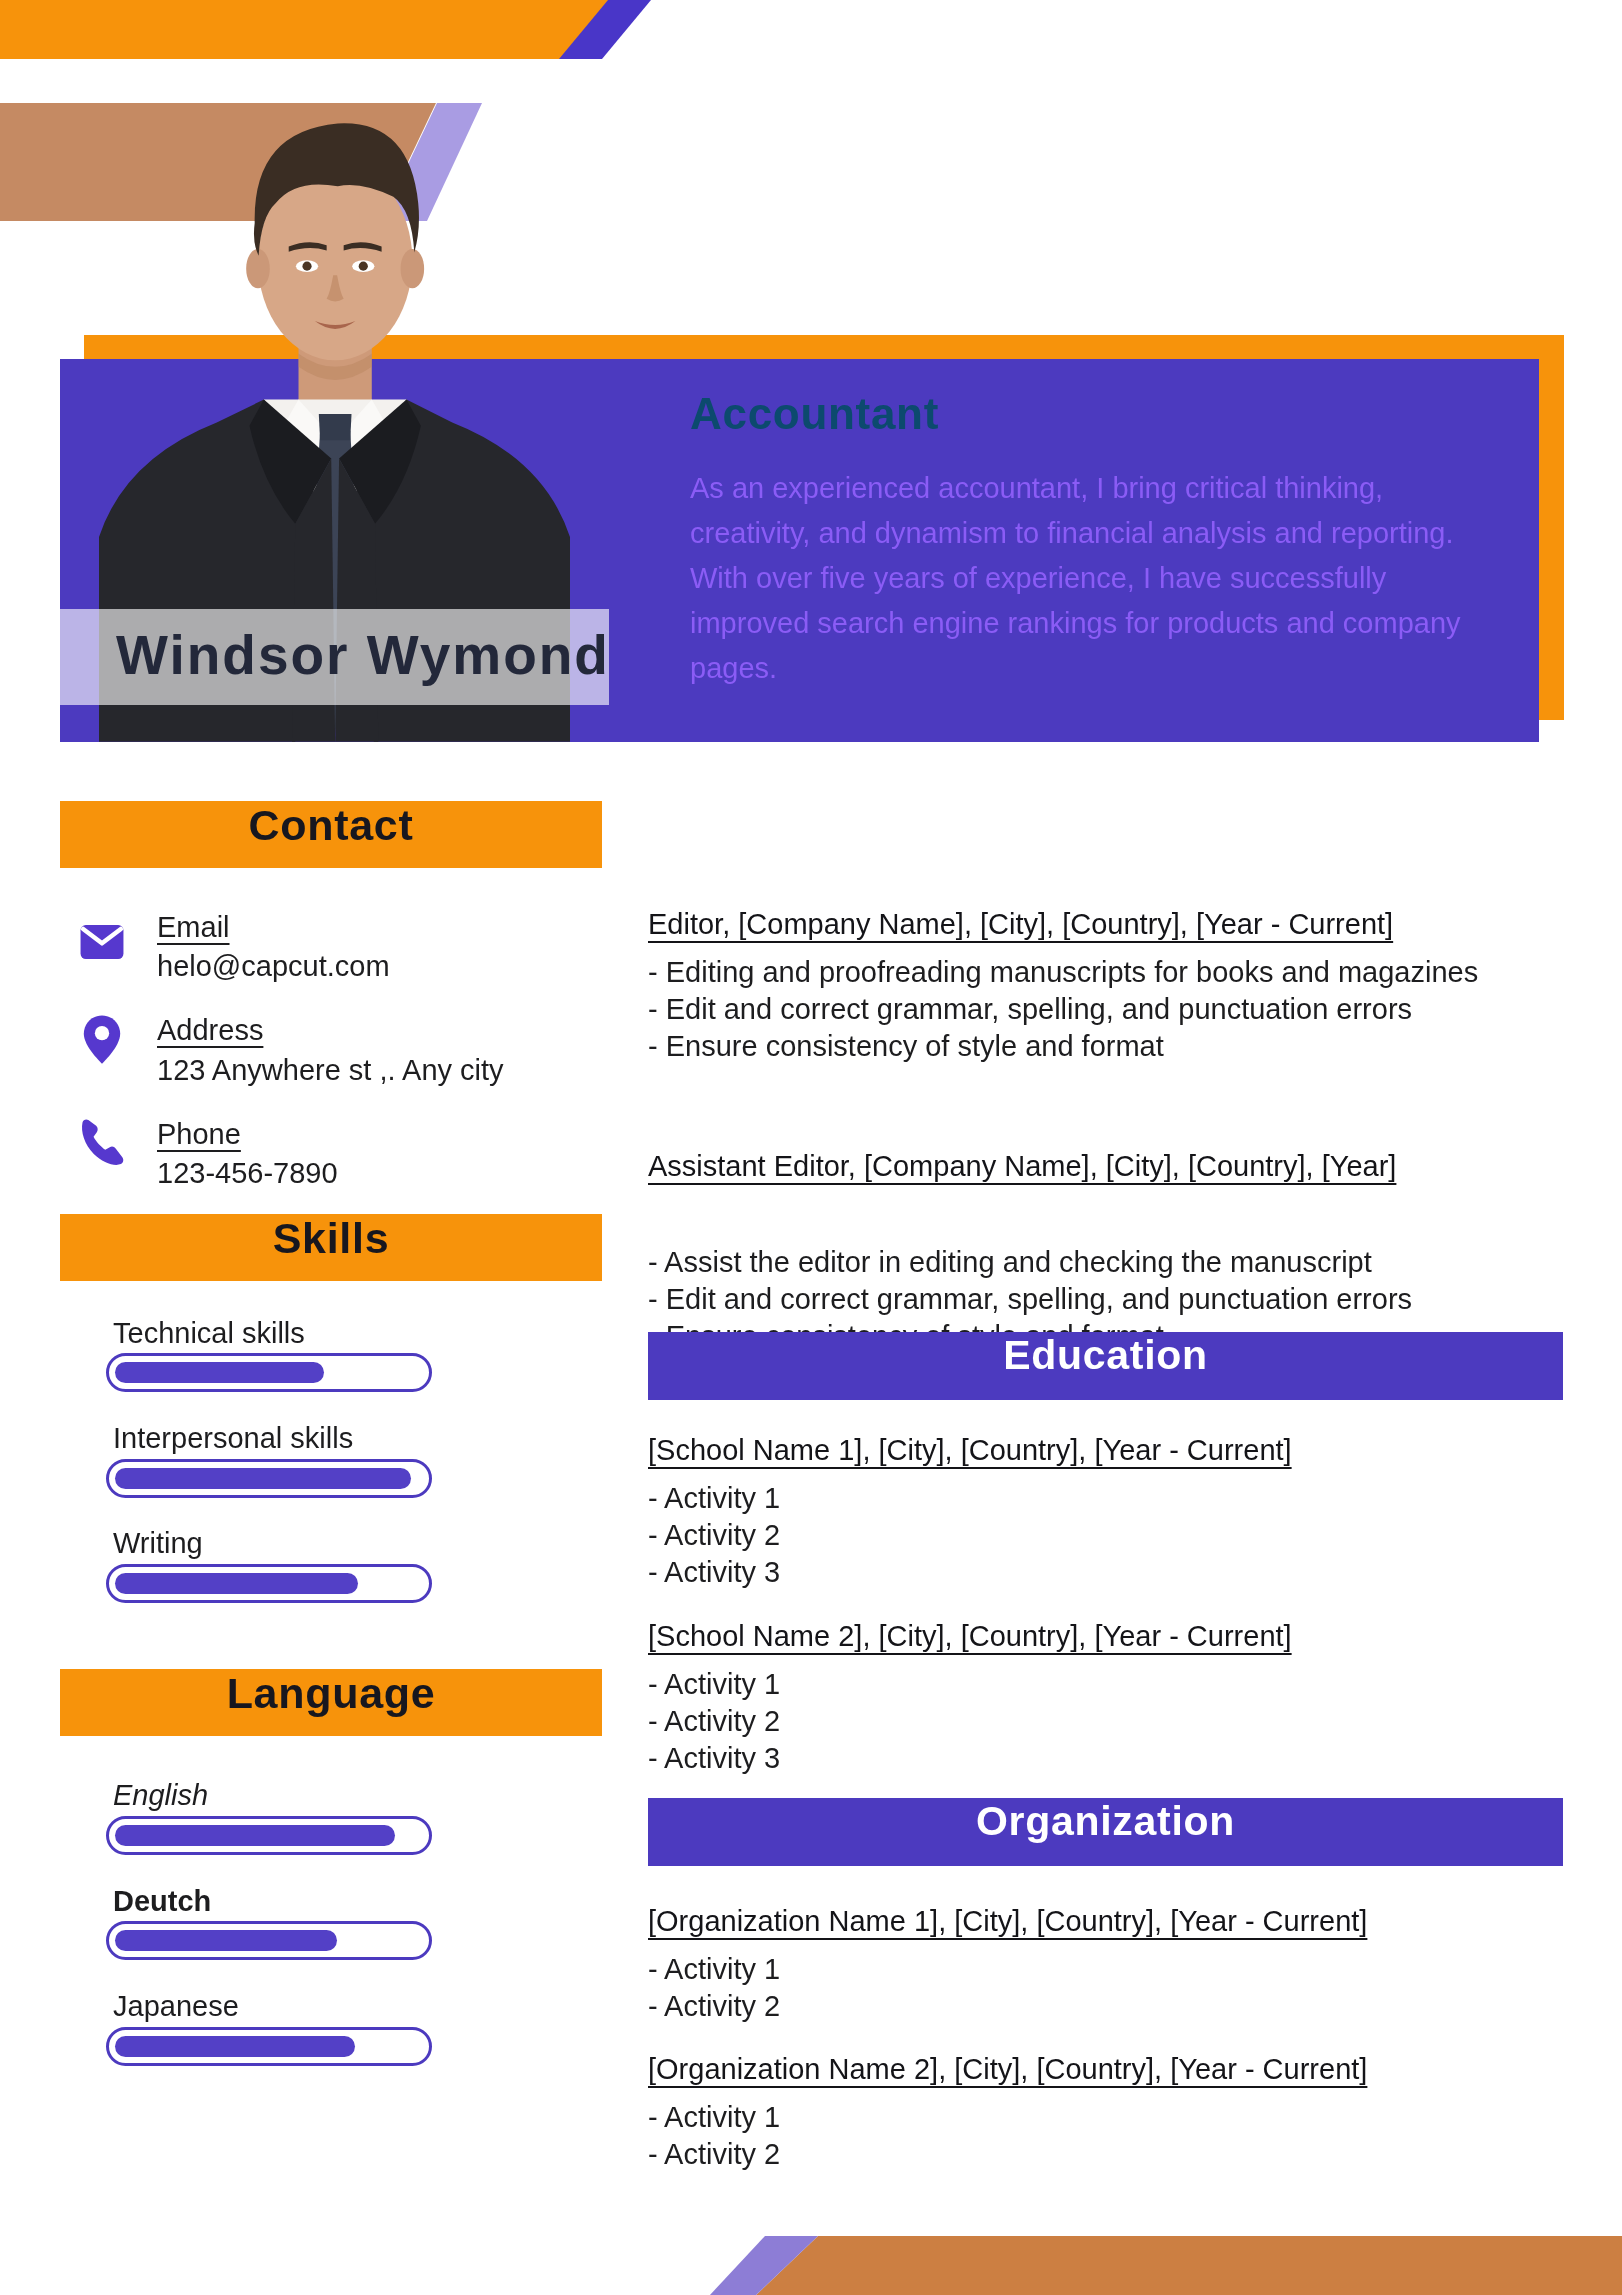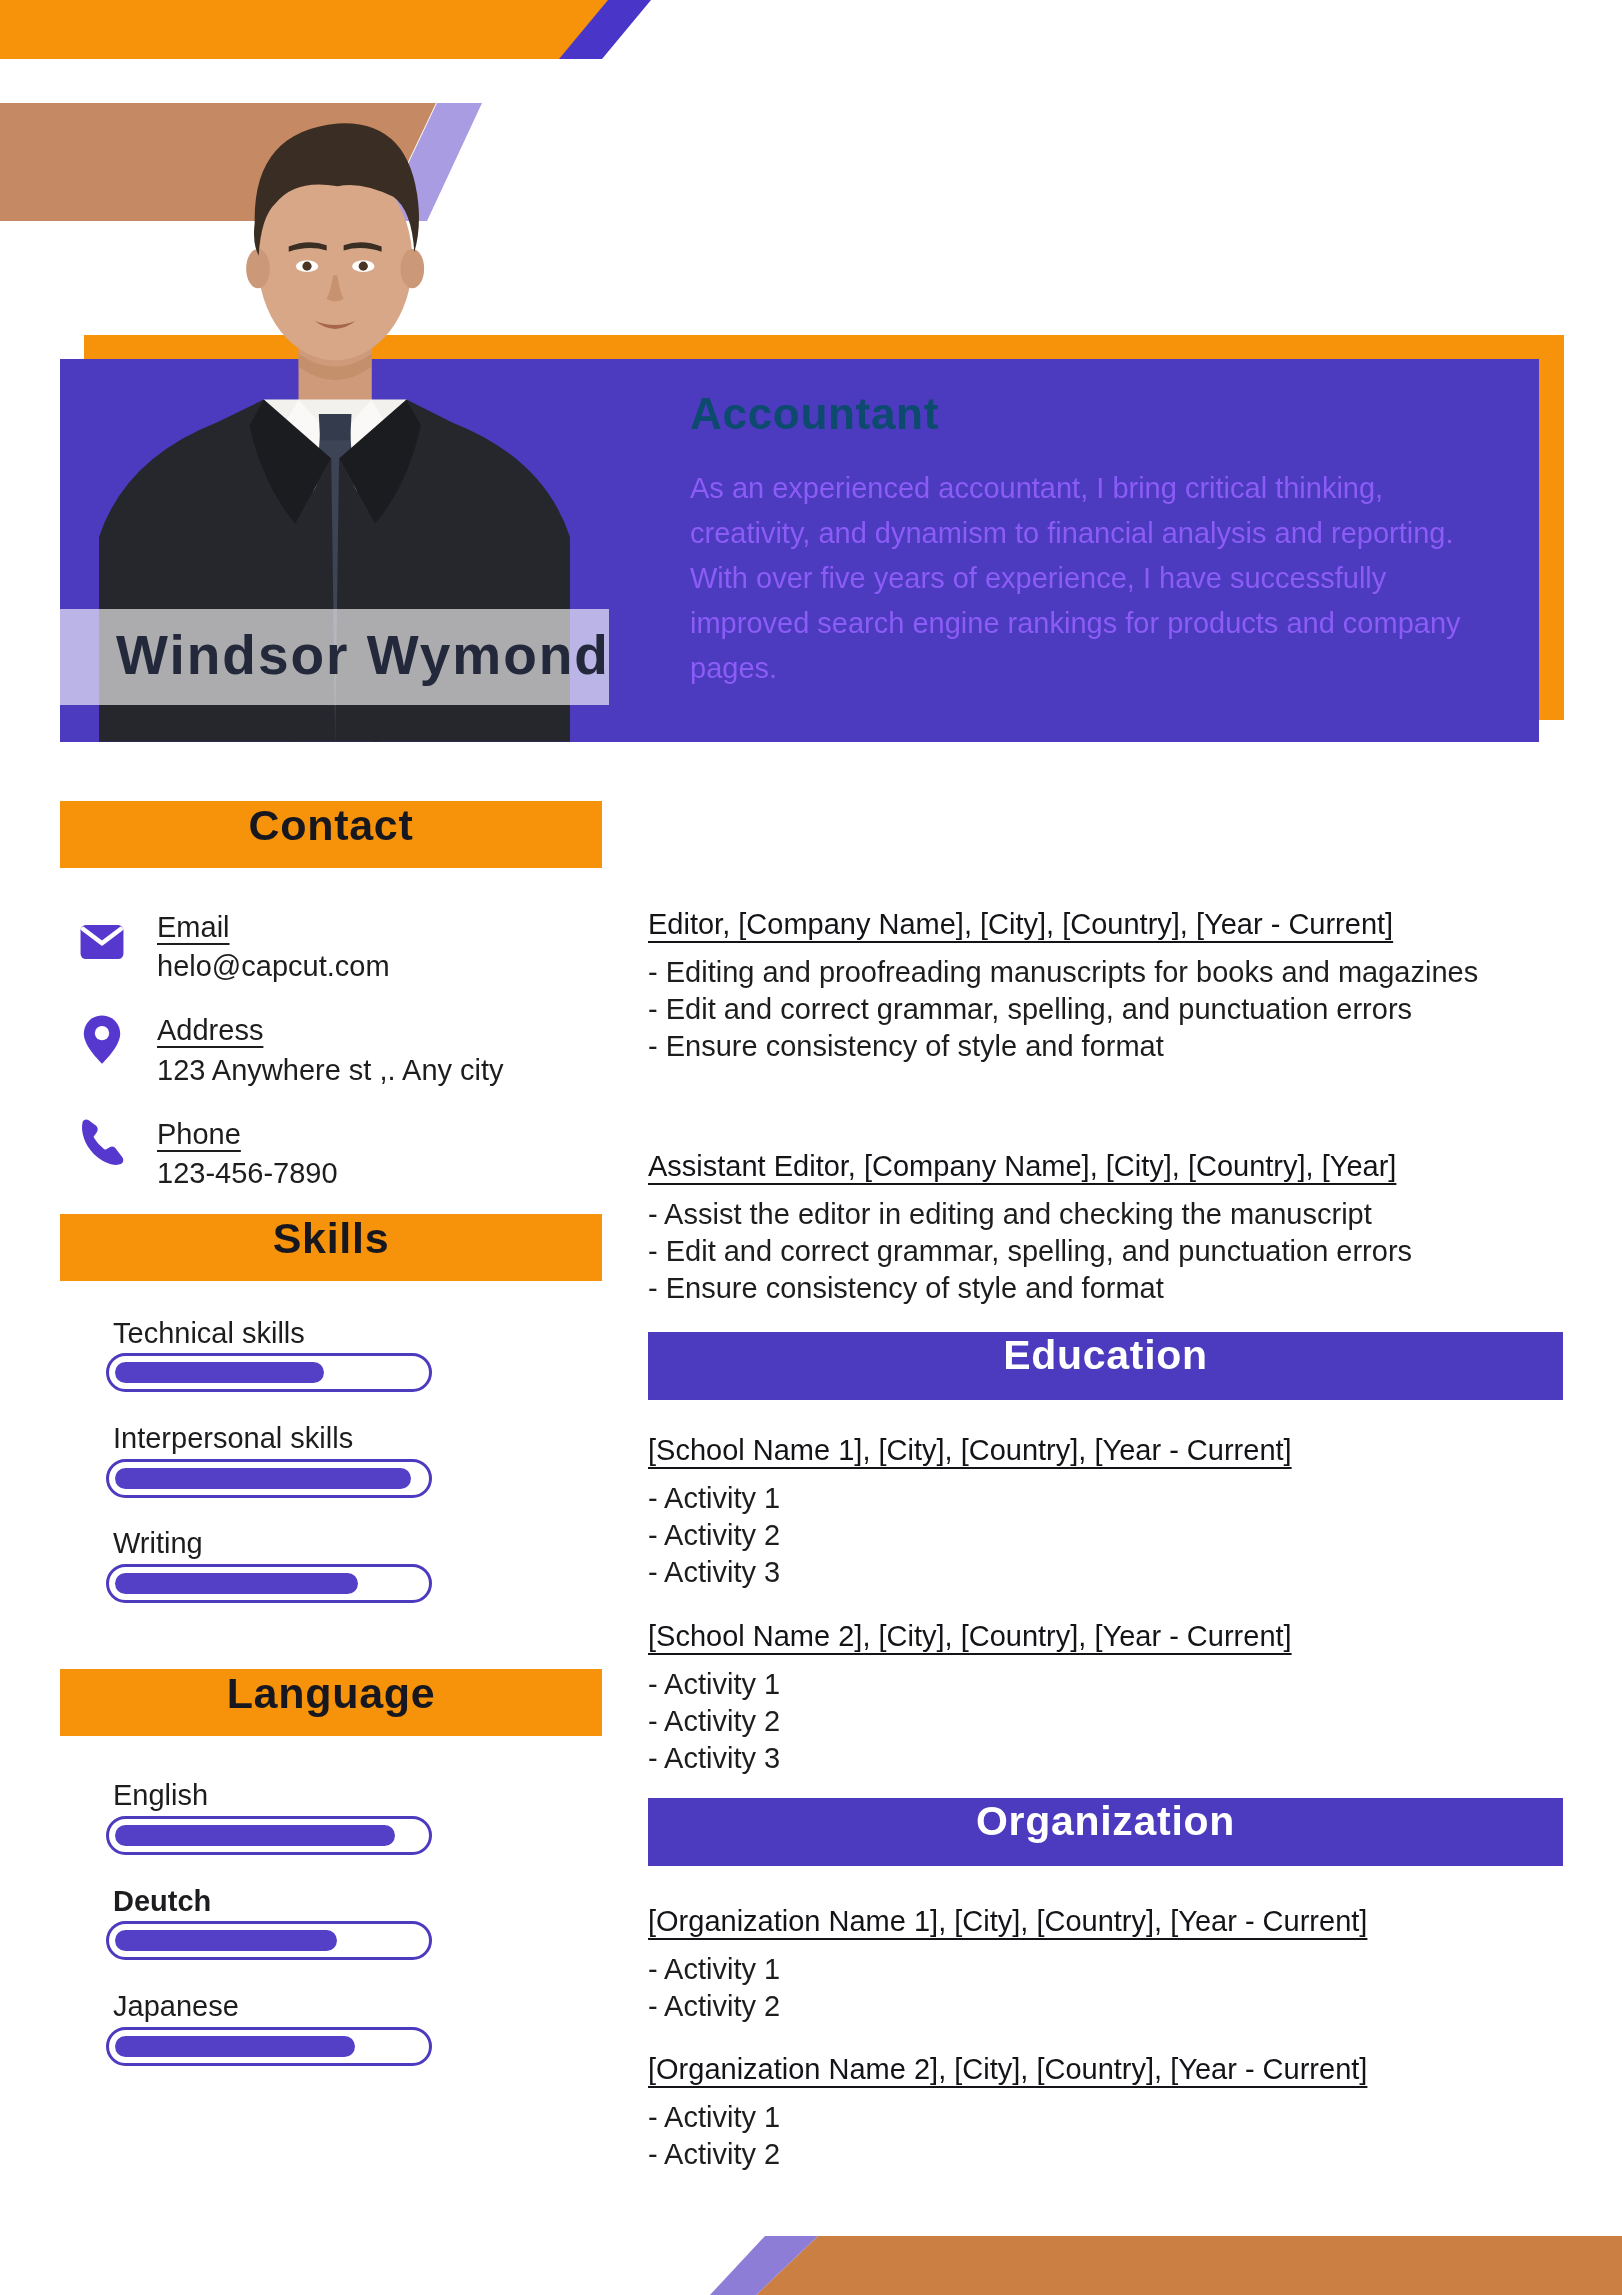--- a/index.html
+++ b/index.html
@@ -152,21 +152,21 @@
 
   <div class="abs s-label" style="top:1527px;">Writing</div>
   <div class="abs track" style="top:1564px;">
     <div class="fill" style="width: 79%;"></div>
   </div>
 
   <div class="abs bar bar-left" style="top:1669px;">
     <span>Language</span>
   </div>
 
-  <div class="abs s-label" style="top:1779px;">English</div>
+  <div class="abs s-label" style="top:1779px;font-style:italic;">English</div>
   <div class="abs track" style="top:1816px;">
     <div class="fill" style="width: 91%;"></div>
   </div>
 
   <div class="abs s-label" style="top:1885px;font-weight:bold;">Deutch</div>
   <div class="abs track" style="top:1921px;">
     <div class="fill" style="width: 72%;"></div>
   </div>
 
   <div class="abs s-label" style="top:1990px;">Japanese</div>
@@ -176,21 +176,21 @@
 
 
   <div class="abs entry-title" style="top:908px;">Editor, [Company Name], [City], [Country], [Year - Current]</div>
   <div class="abs bullets" style="top:954px;">
     <div>- Editing and proofreading manuscripts for books and magazines</div>
     <div>- Edit and correct grammar, spelling, and punctuation errors</div>
     <div>- Ensure consistency of style and format</div>
   </div>
 
   <div class="abs entry-title" style="top:1150px;">Assistant Editor, [Company Name], [City], [Country], [Year]</div>
-  <div class="abs bullets" style="top:1196px;">
+  <div class="abs bullets" style="top:1244px;">
     <div>- Assist the editor in editing and checking the manuscript</div>
     <div>- Edit and correct grammar, spelling, and punctuation errors</div>
     <div>- Ensure consistency of style and format</div>
   </div>
 
   <div class="abs bar bar-right" style="top:1332px;">
     <span>Education</span>
   </div>
 
   <div class="abs entry-title" style="top:1434px;">[School Name 1], [City], [Country], [Year - Current]</div>

